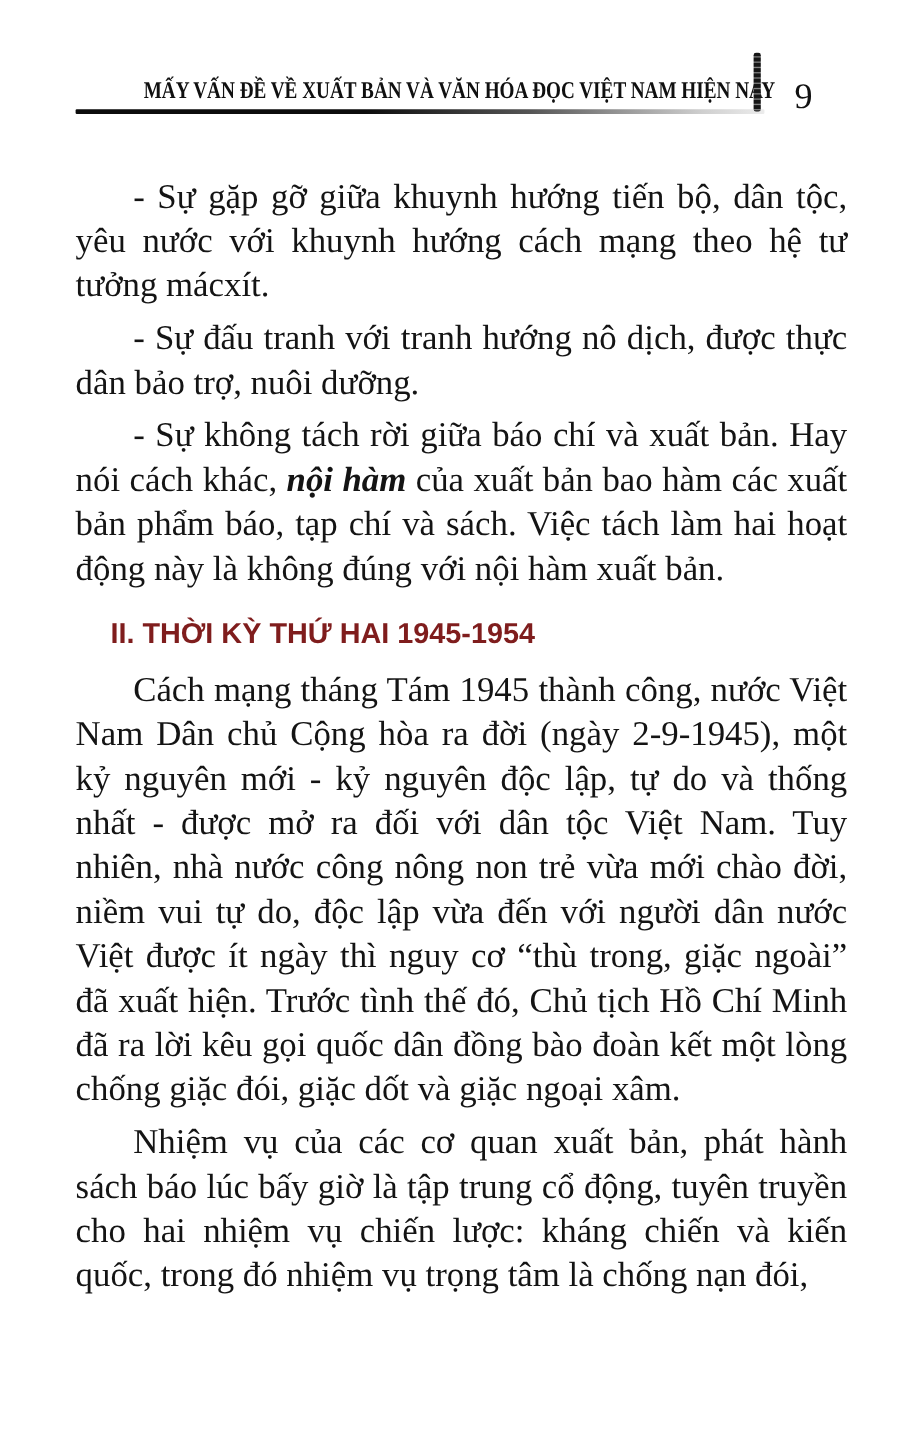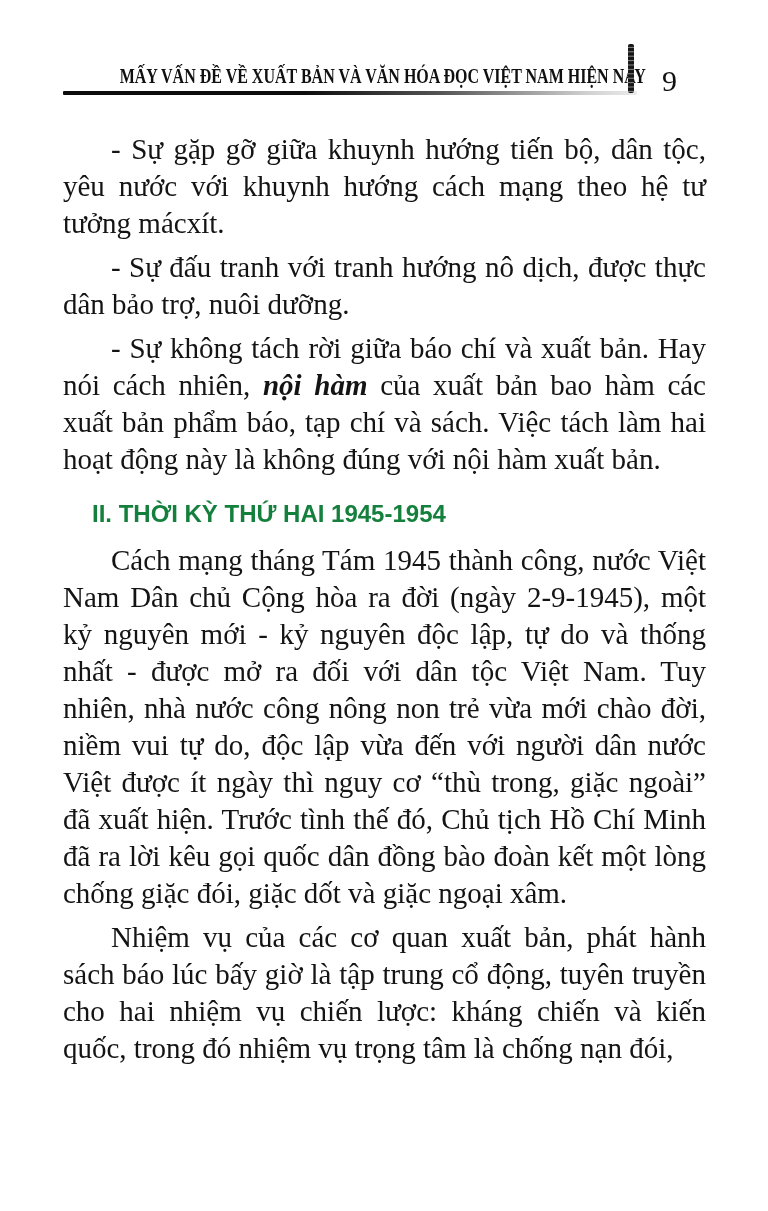--- a/index.html
+++ b/index.html
@@ -64,21 +64,21 @@
     font-family: "Liberation Serif", serif;
     font-size: 30px;
     line-height: 34px;
     color: #111111;
   }
 
   
   .content {
     position: absolute;
     left: 63px;
-    top: 131px;
+    top: 146px;
     width: 643px;
     font-size: 29px;
     line-height: 37px;
     text-align: justify;
     color: #141414;
   }
   .content p {
     margin: 0 0 7px 0;
     text-indent: 48px;
   }
@@ -91,38 +91,38 @@
   }
   .content h2 {
     font-family: "Liberation Sans", sans-serif;
     font-weight: 700;
     font-size: 24px;
     line-height: 30px;
     margin: 21px 0 13px 29px;
     text-indent: 0;
     text-align: left;
     letter-spacing: 0;
-    color: #15803d;
+    color: #7f1d1d;
     white-space: nowrap;
   }
 </style>
 </head>
 <body>
 
 <div class="page">
 
   <header>
     <div class="running-title">MẤY VẤN ĐỀ VỀ XUẤT BẢN VÀ VĂN HÓA ĐỌC VIỆT NAM HIỆN NAY</div>
     <div class="header-rule"></div>
     <div class="header-divider"></div>
     <div class="page-number">9</div>
   </header>
 
   <main class="content" id="content">
       <p><span>- Sự gặp gỡ giữa khuynh hướng tiến bộ, dân tộc, yêu nước với khuynh hướng cách mạng theo hệ tư tưởng mácxít.</span></p>
       <p><span>- Sự đấu tranh với tranh hướng nô dịch, được thực dân bảo trợ, nuôi dưỡng.</span></p>
-      <p><span>- Sự không tách rời giữa báo chí và xuất bản. Hay nói cách nhiên, </span><em>nội hàm</em><span> của xuất bản bao hàm các xuất bản phẩm báo, tạp chí và sách. Việc tách làm hai hoạt động này là không đúng với nội hàm xuất bản.</span></p>
+      <p><span>- Sự không tách rời giữa báo chí và xuất bản. Hay nói cách khác, </span><em>nội hàm</em><span> của xuất bản bao hàm các xuất bản phẩm báo, tạp chí và sách. Việc tách làm hai hoạt động này là không đúng với nội hàm xuất bản.</span></p>
       <h2><span>II. THỜI KỲ THỨ HAI 1945-1954</span></h2>
       <p><span>Cách mạng tháng Tám 1945 thành công, nước Việt Nam Dân chủ Cộng hòa ra đời (ngày 2-9-1945), một kỷ nguyên mới - kỷ nguyên độc lập, tự do và thống nhất - được mở ra đối với dân tộc Việt Nam. Tuy nhiên, nhà nước công nông non trẻ vừa mới chào đời, niềm vui tự do, độc lập vừa đến với người dân nước Việt được ít ngày thì nguy cơ “thù trong, giặc ngoài” đã xuất hiện. Trước tình thế đó, Chủ tịch Hồ Chí Minh đã ra lời kêu gọi quốc dân đồng bào đoàn kết một lòng chống giặc đói, giặc dốt và giặc ngoại xâm.</span></p>
       <p><span>Nhiệm vụ của các cơ quan xuất bản, phát hành sách báo lúc bấy giờ là tập trung cổ động, tuyên truyền cho hai nhiệm vụ chiến lược: kháng chiến và kiến quốc, trong đó nhiệm vụ trọng tâm là chống nạn đói,</span></p>
     </main>
 
 </div>
 
 </body></html>

